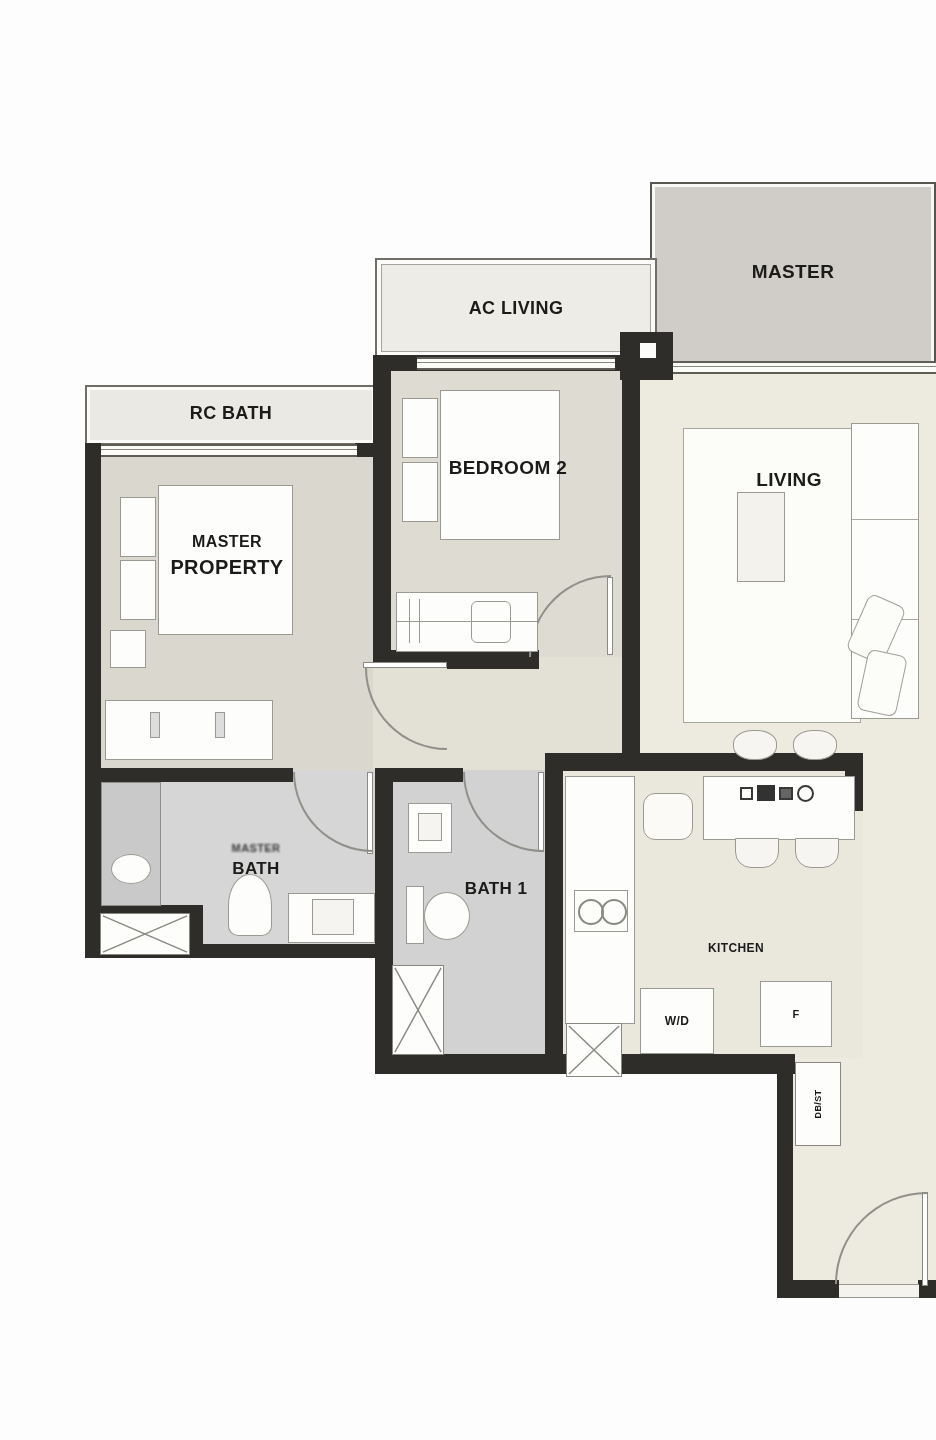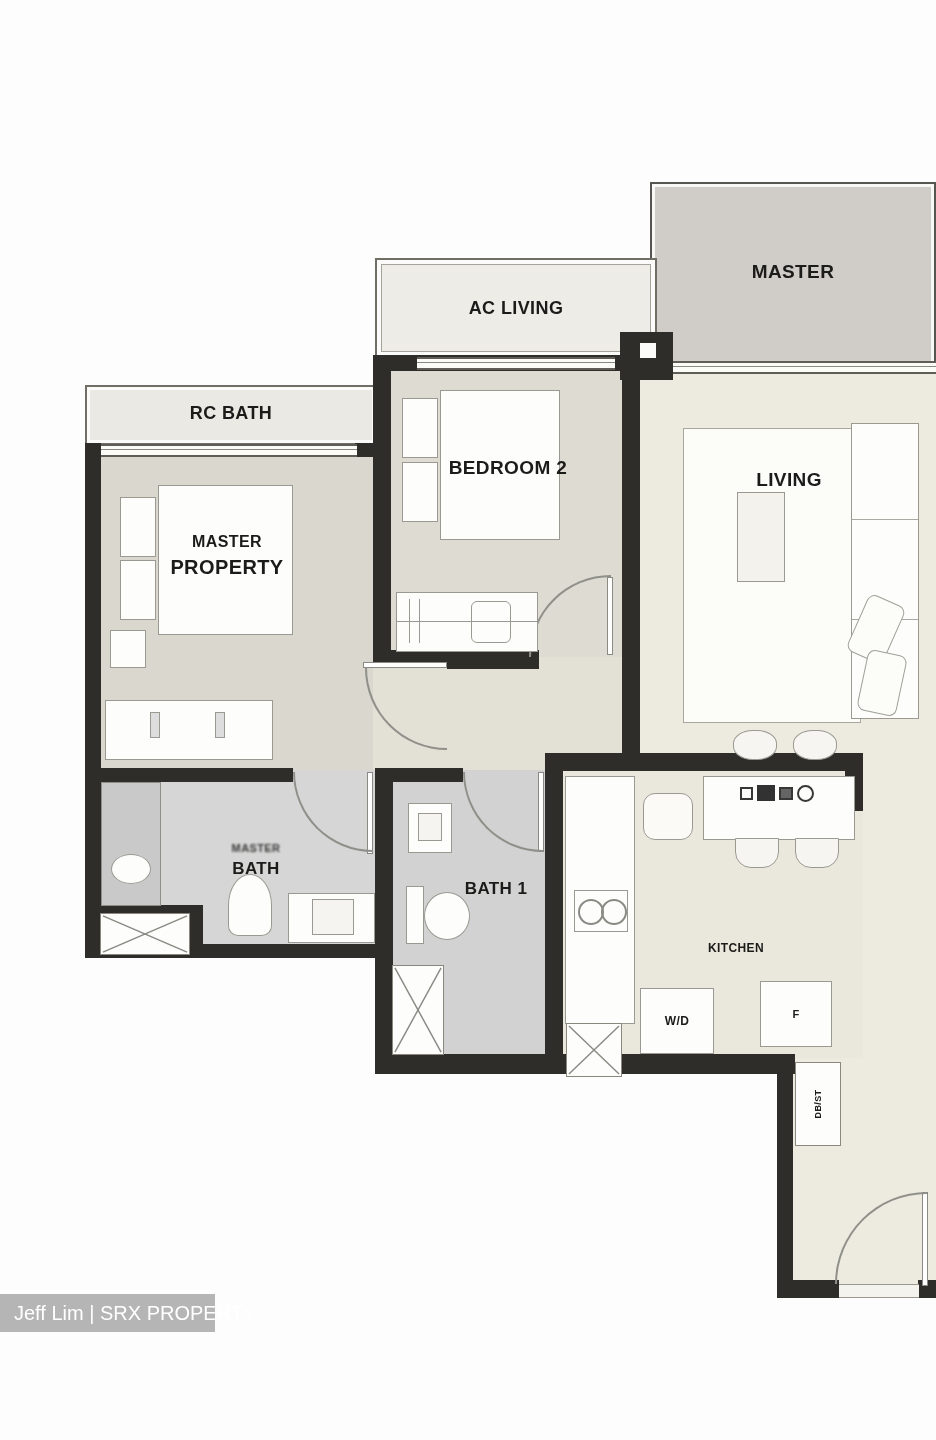--- a/index.html
+++ b/index.html
@@ -169,17 +169,14 @@
   <div class="lbl" style="left:227px;top:542px;font-size:16px;">MASTER</div>
   <div class="lbl" style="left:227px;top:567px;font-size:20px;">PROPERTY</div>
   <div class="lbl blurword" style="left:256px;top:848px;font-size:11px;">MASTER</div>
   <div class="lbl" style="left:256px;top:869px;font-size:17px;">BATH</div>
   <div class="lbl" style="left:496px;top:889px;font-size:17px;">BATH 1</div>
   <div class="lbl" style="left:736px;top:948px;font-size:12px;">KITCHEN</div>
   <div class="lbl" style="left:677px;top:1021px;font-size:12px;">W/D</div>
   <div class="lbl" style="left:796px;top:1014px;font-size:11px;">F</div>
   <div class="lbl" style="left:818px;top:1104px;font-size:9px;transform:translate(-50%,-50%) rotate(-90deg);">DB/ST</div>
 
-  <div class="watermark">
-    <span>Jeff Lim | SRX PROPERTY</span>
-  </div>
 
 </div>
 
 </body></html>

